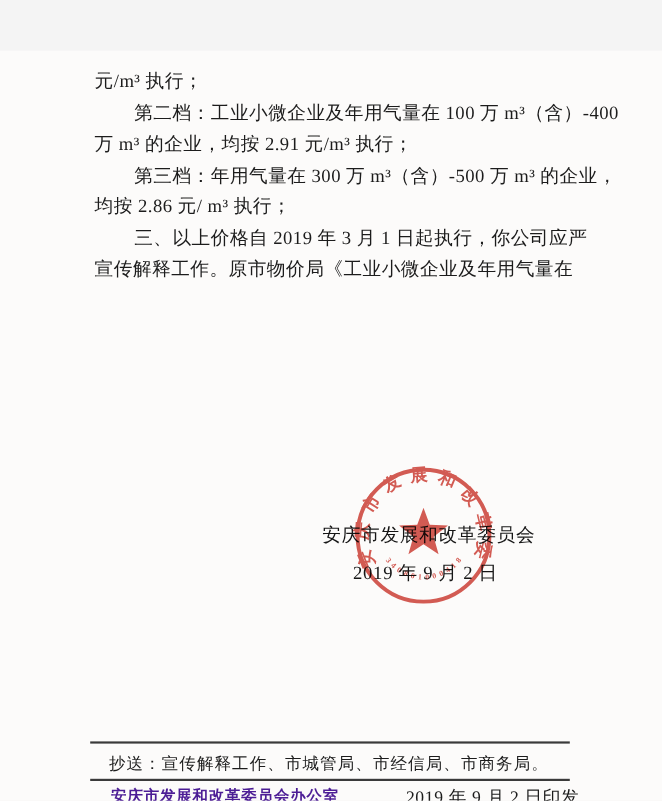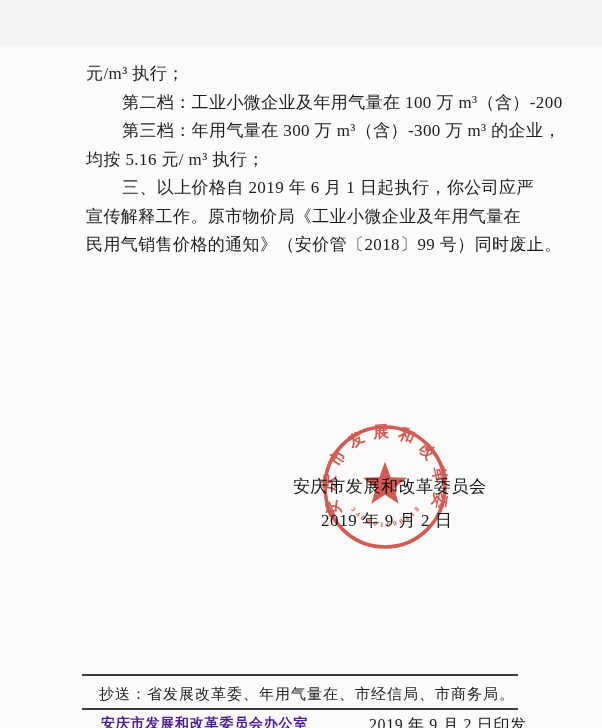--- a/index.html
+++ b/index.html
@@ -80,26 +80,26 @@
     white-space: nowrap; color: #1c1c1c;
   }
 </style>
 </head>
 <body>
 
 <div class="page">
 
   <div class="doc-body">
     <div class="line">元/m³ 执行；</div>
-    <div class="line indent">第二档：工业小微企业及年用气量在 100 万 m³（含）-200</div>
-    <div class="line indent">第三档：年用气量在 300 万 m³（含）-300 万 m³ 的企业，</div>
-    <div class="line">均按 5.16 元/ m³ 执行；</div>
-    <div class="line indent">三、以上价格自 2019 年 6 月 1 日起执行，你公司应严</div>
+    <div class="line indent">第二档：工业小微企业及年用气量在 100 万 m³（含）-400</div>
+    <div class="line">万 m³ 的企业，均按 2.91 元/m³ 执行；</div>
+    <div class="line indent">第三档：年用气量在 300 万 m³（含）-500 万 m³ 的企业，</div>
+    <div class="line">均按 2.86 元/ m³ 执行；</div>
+    <div class="line indent">三、以上价格自 2019 年 3 月 1 日起执行，你公司应严</div>
     <div class="line">宣传解释工作。原市物价局《工业小微企业及年用气量在</div>
-    <div class="line">民用气销售价格的通知》（安价管〔2018〕99 号）同时废止。</div>
   </div>
 
   <div class="signature">
     <div class="sig-agency">安庆市发展和改革委员会</div>
     <div class="sig-date">2019 年 9 月 2 日</div>
   </div>
 
   <svg class="seal" viewBox="0 0 128 128">
     <defs>
       <path id="arcTop" d="M 21 90 A 50 50 0 1 1 107 90" fill="none"></path>
@@ -109,19 +109,19 @@
     <polygon transform="translate(64,62)" points="0,-23 5.6,-7.7 21.9,-7.1 9.1,2.9 13.5,18.6 0,9.6 -13.5,18.6 -9.1,2.9 -21.9,-7.1 -5.6,-7.7" fill="#d0453c"></polygon>
     <text font-size="15.5" textLength="250" lengthAdjust="spacing" fill="#d0453c">
       <textPath href="#arcTop">安庆市发展和改革委员会</textPath>
     </text>
     <text font-size="7" textLength="86" lengthAdjust="spacing" fill="#d0453c">
       <textPath href="#arcBottom">3408010004183</textPath>
     </text>
   </svg>
 
   <div class="footer-rule rule-1"></div>
-  <div class="footer-cc">抄送：省发展改革委、年用气量在、市经信局、市商务局。</div>
+  <div class="footer-cc">抄送：宣传解释工作、市城管局、市经信局、市商务局。</div>
   <div class="footer-rule rule-2"></div>
   <div class="footer-issuer">安庆市发展和改革委员会办公室</div>
   <div class="footer-printed">2019 年 9 月 2 日印发</div>
   <div class="footer-rule rule-3"></div>
 
 </div>
 
 </body></html>

